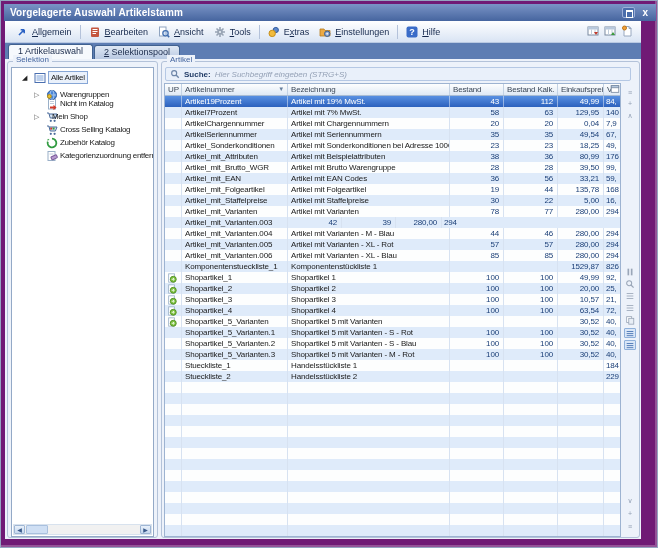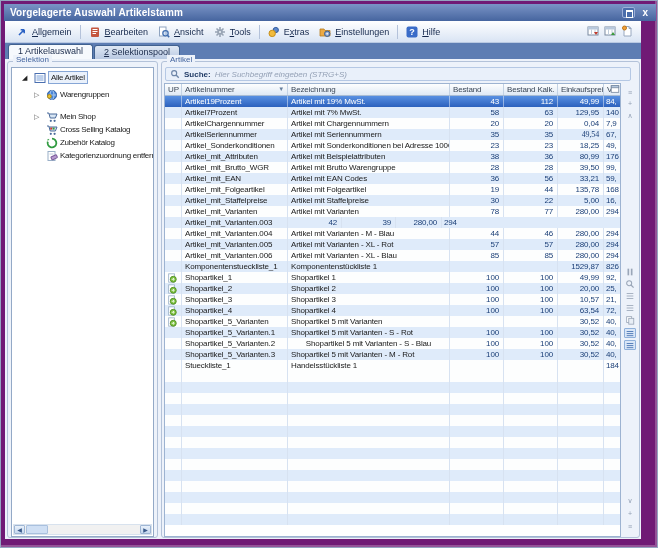--- a/index.html
+++ b/index.html
@@ -219,21 +219,31 @@
             </svg></span>
           <span class="tree-label" style="left: 48px;">Cross Selling Katalog</span>
         </div>
         <div class="tree-item" style="top: 42px;">
           <span class="tw exp" style="left: 22px;">▷</span>
           <span class="icn tw" style="left: 34px; top: 1px;"><svg viewBox="0 0 12 12">
               <path d="M1 2h1.8l1.4 5h5.2l1.6-4H3.3" fill="#d8e6f4" stroke="#4a6a9a"></path>
               <circle cx="4.8" cy="9.8" r="1.1" fill="#4a6a9a"></circle>
               <circle cx="8.6" cy="9.8" r="1.1" fill="#4a6a9a"></circle>
             </svg></span>
-          <span class="tree-label" style="left: 48px;">Mein Shop</span>
+          <span class="tree-label" style="left: 40px;">Mein Shop</span>
+        </div>
+        <div class="tree-item" style="top: 29px;">
+          <span class="tw exp" style="left: 22px;"></span>
+          <span class="icn tw" style="left: 34px; top: 1px;"><svg viewBox="0 0 12 12">
+              <rect x="2.5" y="1" width="7" height="10" fill="#fff" stroke="#9ab0c8"></rect>
+              <line x1="4" y1="3.5" x2="8" y2="3.5" stroke="#c0ccda"></line>
+              <line x1="4" y1="5.5" x2="8" y2="5.5" stroke="#c0ccda"></line>
+              <path d="M4 8.5h3.5v-1.8l3 2.8-3 2.8v-1.8H4z" fill="#d23a2a"></path>
+            </svg></span>
+          <span class="tree-label" style="left: 48px;">Nicht im Katalog</span>
         </div>
         <div class="tree-item" style="top: 20px;">
           <span class="tw exp" style="left: 22px;">▷</span>
           <span class="icn tw" style="left: 34px; top: 1px;"><svg viewBox="0 0 12 12">
               <circle cx="6" cy="6" r="4.6" fill="#4a86d8" stroke="#2a5aa0"></circle>
               <ellipse cx="6" cy="6" rx="2" ry="4.6" fill="none" stroke="#bcd4f0" stroke-width=".8"></ellipse>
               <line x1="1.4" y1="6" x2="10.6" y2="6" stroke="#bcd4f0" stroke-width=".8"></line>
               <circle cx="3.4" cy="7.4" r="1.9" fill="#e8c23a" stroke="#b08a10"></circle>
             </svg></span>
           <span class="tree-label" style="left: 48px;">Warengruppen</span>
@@ -308,21 +318,21 @@
             <div class="gcell num kalk" style="width: 54px;">20</div>
             <div class="gcell num ek" style="width: 46px;">0,04</div>
             <div class="gcell vk" style="width: 16px; flex: 1 1 0%; border-right: none;">7,9</div>
           </div>
           <div class="grow alt">
             <div class="gcell up" style="width: 17px;"></div>
             <div class="gcell nr" style="width: 106px;">ArtikelSeriennummer</div>
             <div class="gcell bez" style="width: 162px;">Artikel mit Seriennummern</div>
             <div class="gcell num bestand" style="width: 54px;">35</div>
             <div class="gcell num kalk" style="width: 54px;">35</div>
-            <div class="gcell num ek" style="width: 46px; font-family: Liberation Serif, serif;">49,54</div>
+            <div class="gcell num ek" style="width: 46px;">49,54</div>
             <div class="gcell vk" style="width: 16px; flex: 1 1 0%; border-right: none;">67,</div>
           </div>
           <div class="grow">
             <div class="gcell up" style="width: 17px;"></div>
             <div class="gcell nr" style="width: 106px;">Artikel_Sonderkonditionen</div>
             <div class="gcell bez" style="width: 162px;">Artikel mit Sonderkonditionen bei Adresse 10000</div>
             <div class="gcell num bestand" style="width: 54px;">23</div>
             <div class="gcell num kalk" style="width: 54px;">23</div>
             <div class="gcell num ek" style="width: 46px;">18,25</div>
             <div class="gcell vk" style="width: 16px; flex: 1 1 0%; border-right: none;">49,</div>
@@ -495,21 +505,21 @@
             <div class="gcell nr" style="width: 106px;">Shopartikel_5_Varianten.1</div>
             <div class="gcell bez" style="width: 162px;">Shopartikel 5 mit Varianten - S - Rot</div>
             <div class="gcell num bestand" style="width: 54px;">100</div>
             <div class="gcell num kalk" style="width: 54px;">100</div>
             <div class="gcell num ek" style="width: 46px;">30,52</div>
             <div class="gcell vk" style="width: 16px; flex: 1 1 0%; border-right: none;">40,</div>
           </div>
           <div class="grow">
             <div class="gcell up" style="width: 17px;"></div>
             <div class="gcell nr" style="width: 106px;">Shopartikel_5_Varianten.2</div>
-            <div class="gcell bez" style="width: 162px; text-align: center;">Shopartikel 5 mit Varianten - S - Blau</div>
+            <div class="gcell bez" style="width: 162px;">Shopartikel 5 mit Varianten - S - Blau</div>
             <div class="gcell num bestand" style="width: 54px;">100</div>
             <div class="gcell num kalk" style="width: 54px;">100</div>
             <div class="gcell num ek" style="width: 46px;">30,52</div>
             <div class="gcell vk" style="width: 16px; flex: 1 1 0%; border-right: none;">40,</div>
           </div>
           <div class="grow alt">
             <div class="gcell up" style="width: 17px;"></div>
             <div class="gcell nr" style="width: 106px;">Shopartikel_5_Varianten.3</div>
             <div class="gcell bez" style="width: 162px;">Shopartikel 5 mit Varianten - M - Rot</div>
             <div class="gcell num bestand" style="width: 54px;">100</div>
@@ -518,20 +528,29 @@
             <div class="gcell vk" style="width: 16px; flex: 1 1 0%; border-right: none;">40,</div>
           </div>
           <div class="grow">
             <div class="gcell up" style="width: 17px;"></div>
             <div class="gcell nr" style="width: 106px;">Stueckliste_1</div>
             <div class="gcell bez" style="width: 162px;">Handelsstückliste 1</div>
             <div class="gcell num bestand" style="width: 54px;"></div>
             <div class="gcell num kalk" style="width: 54px;"></div>
             <div class="gcell num ek" style="width: 46px;"></div>
             <div class="gcell vk" style="width: 16px; flex: 1 1 0%; border-right: none;">184</div>
+          </div>
+          <div class="grow alt">
+            <div class="gcell up" style="width: 17px;"></div>
+            <div class="gcell nr" style="width: 106px;">Stueckliste_2</div>
+            <div class="gcell bez" style="width: 162px;">Handelsstückliste 2</div>
+            <div class="gcell num bestand" style="width: 54px;"></div>
+            <div class="gcell num kalk" style="width: 54px;"></div>
+            <div class="gcell num ek" style="width: 46px;"></div>
+            <div class="gcell vk" style="width: 16px; flex: 1 1 0%; border-right: none;">229</div>
           </div>
           <div class="grow">
             <div class="gcell empty" style="width: 17px;"></div>
             <div class="gcell empty" style="width: 106px;"></div>
             <div class="gcell empty" style="width: 162px;"></div>
             <div class="gcell empty" style="width: 54px;"></div>
             <div class="gcell empty" style="width: 54px;"></div>
             <div class="gcell empty" style="width: 46px;"></div>
             <div class="gcell empty" style="width: 16px; flex: 1 1 0%; border-right: none;"></div>
           </div>

